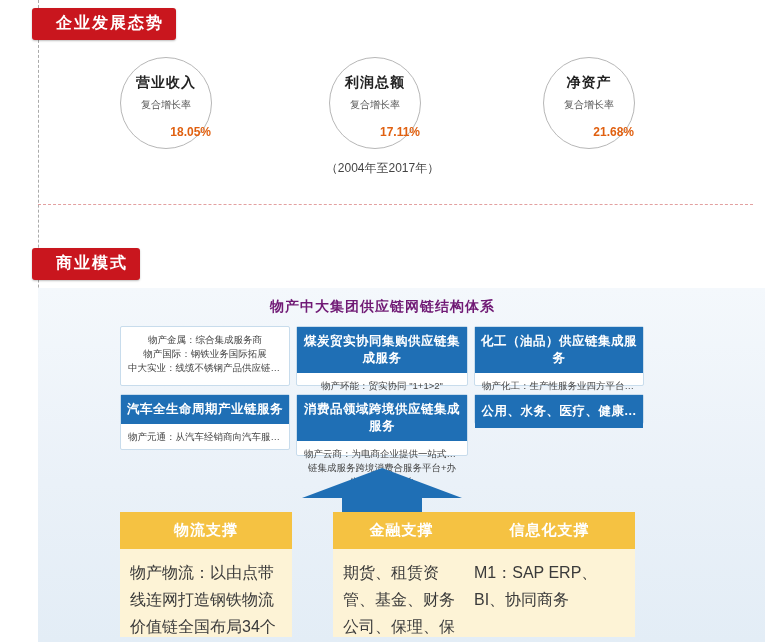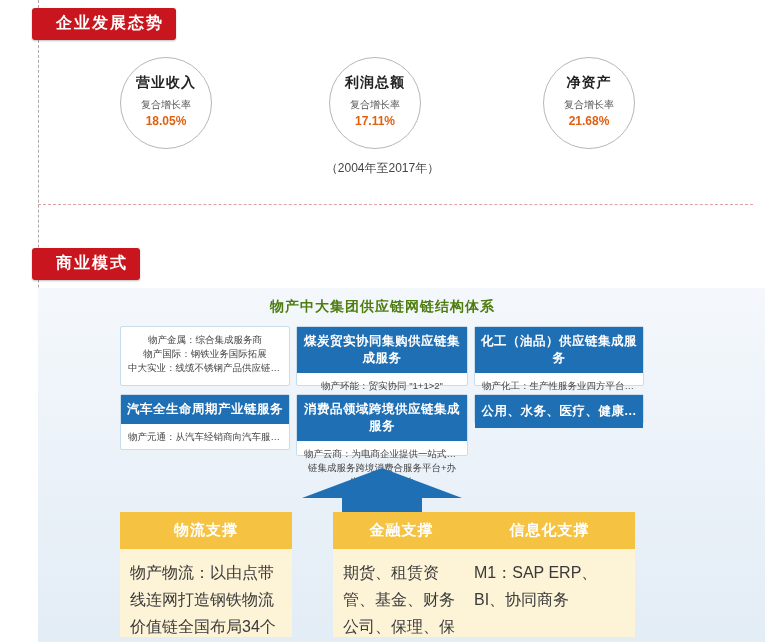--- a/index.html
+++ b/index.html
@@ -62,21 +62,22 @@
   }
   .circle .c-sub {
     font-size: 10px;
     color: #555;
     margin-top: 6px;
   }
   .circle .c-val {
     font-size: 12px;
     color: #e06010;
     font-weight: bold;
-    margin-top: 2px;
+    margin-top: 13px;
+    text-align: right;
   }
   #circle-0 { left: 120px; top: 57px; }
   #circle-1 { left: 329px; top: 57px; }
   #circle-2 { left: 543px; top: 57px; }
 
   .period-note {
     position: absolute;
     left: 0;
     top: 160px;
     width: 765px;
@@ -104,21 +105,21 @@
   }
 
   .bm-title {
     position: absolute;
     left: 0;
     top: 298px;
     width: 765px;
     text-align: center;
     font-size: 14px;
     font-weight: bold;
-    color: #4d7c0f;
+    color: #701a75;
     letter-spacing: 1px;
   }
 
   
   .card {
     position: absolute;
     box-sizing: border-box;
     background: #ffffff;
     border: 1px solid #c8dcec;
     border-radius: 2px;

